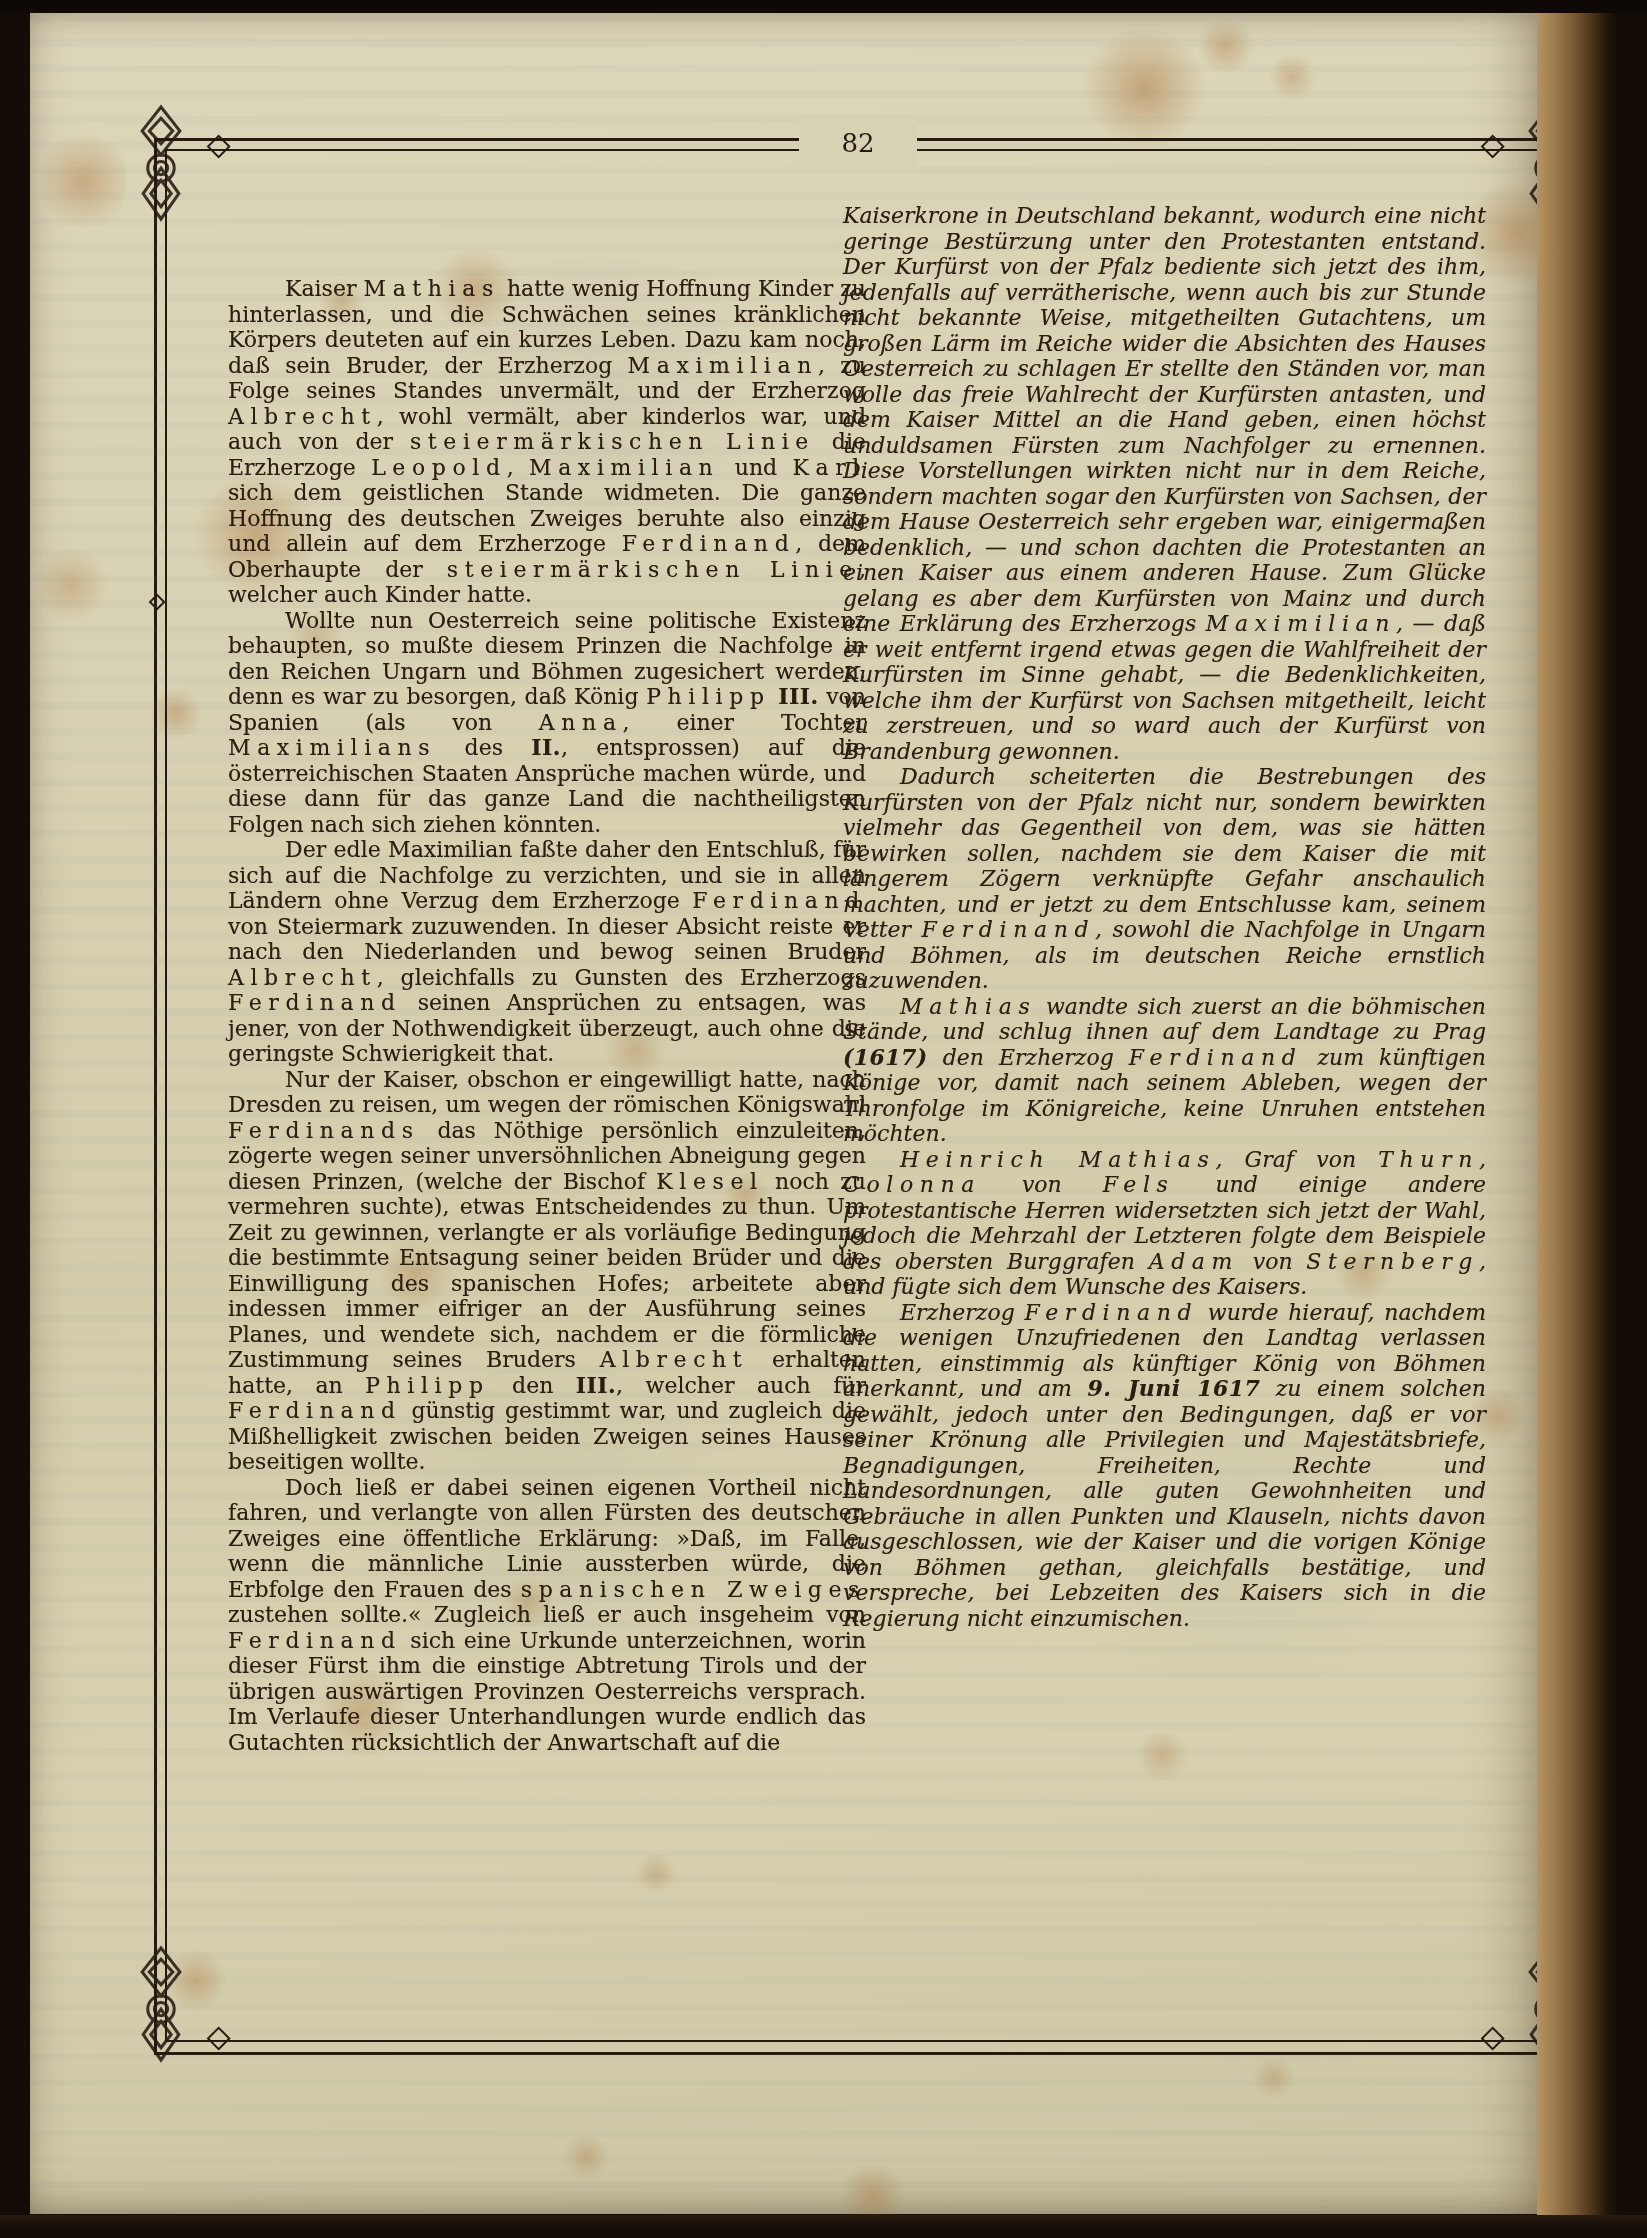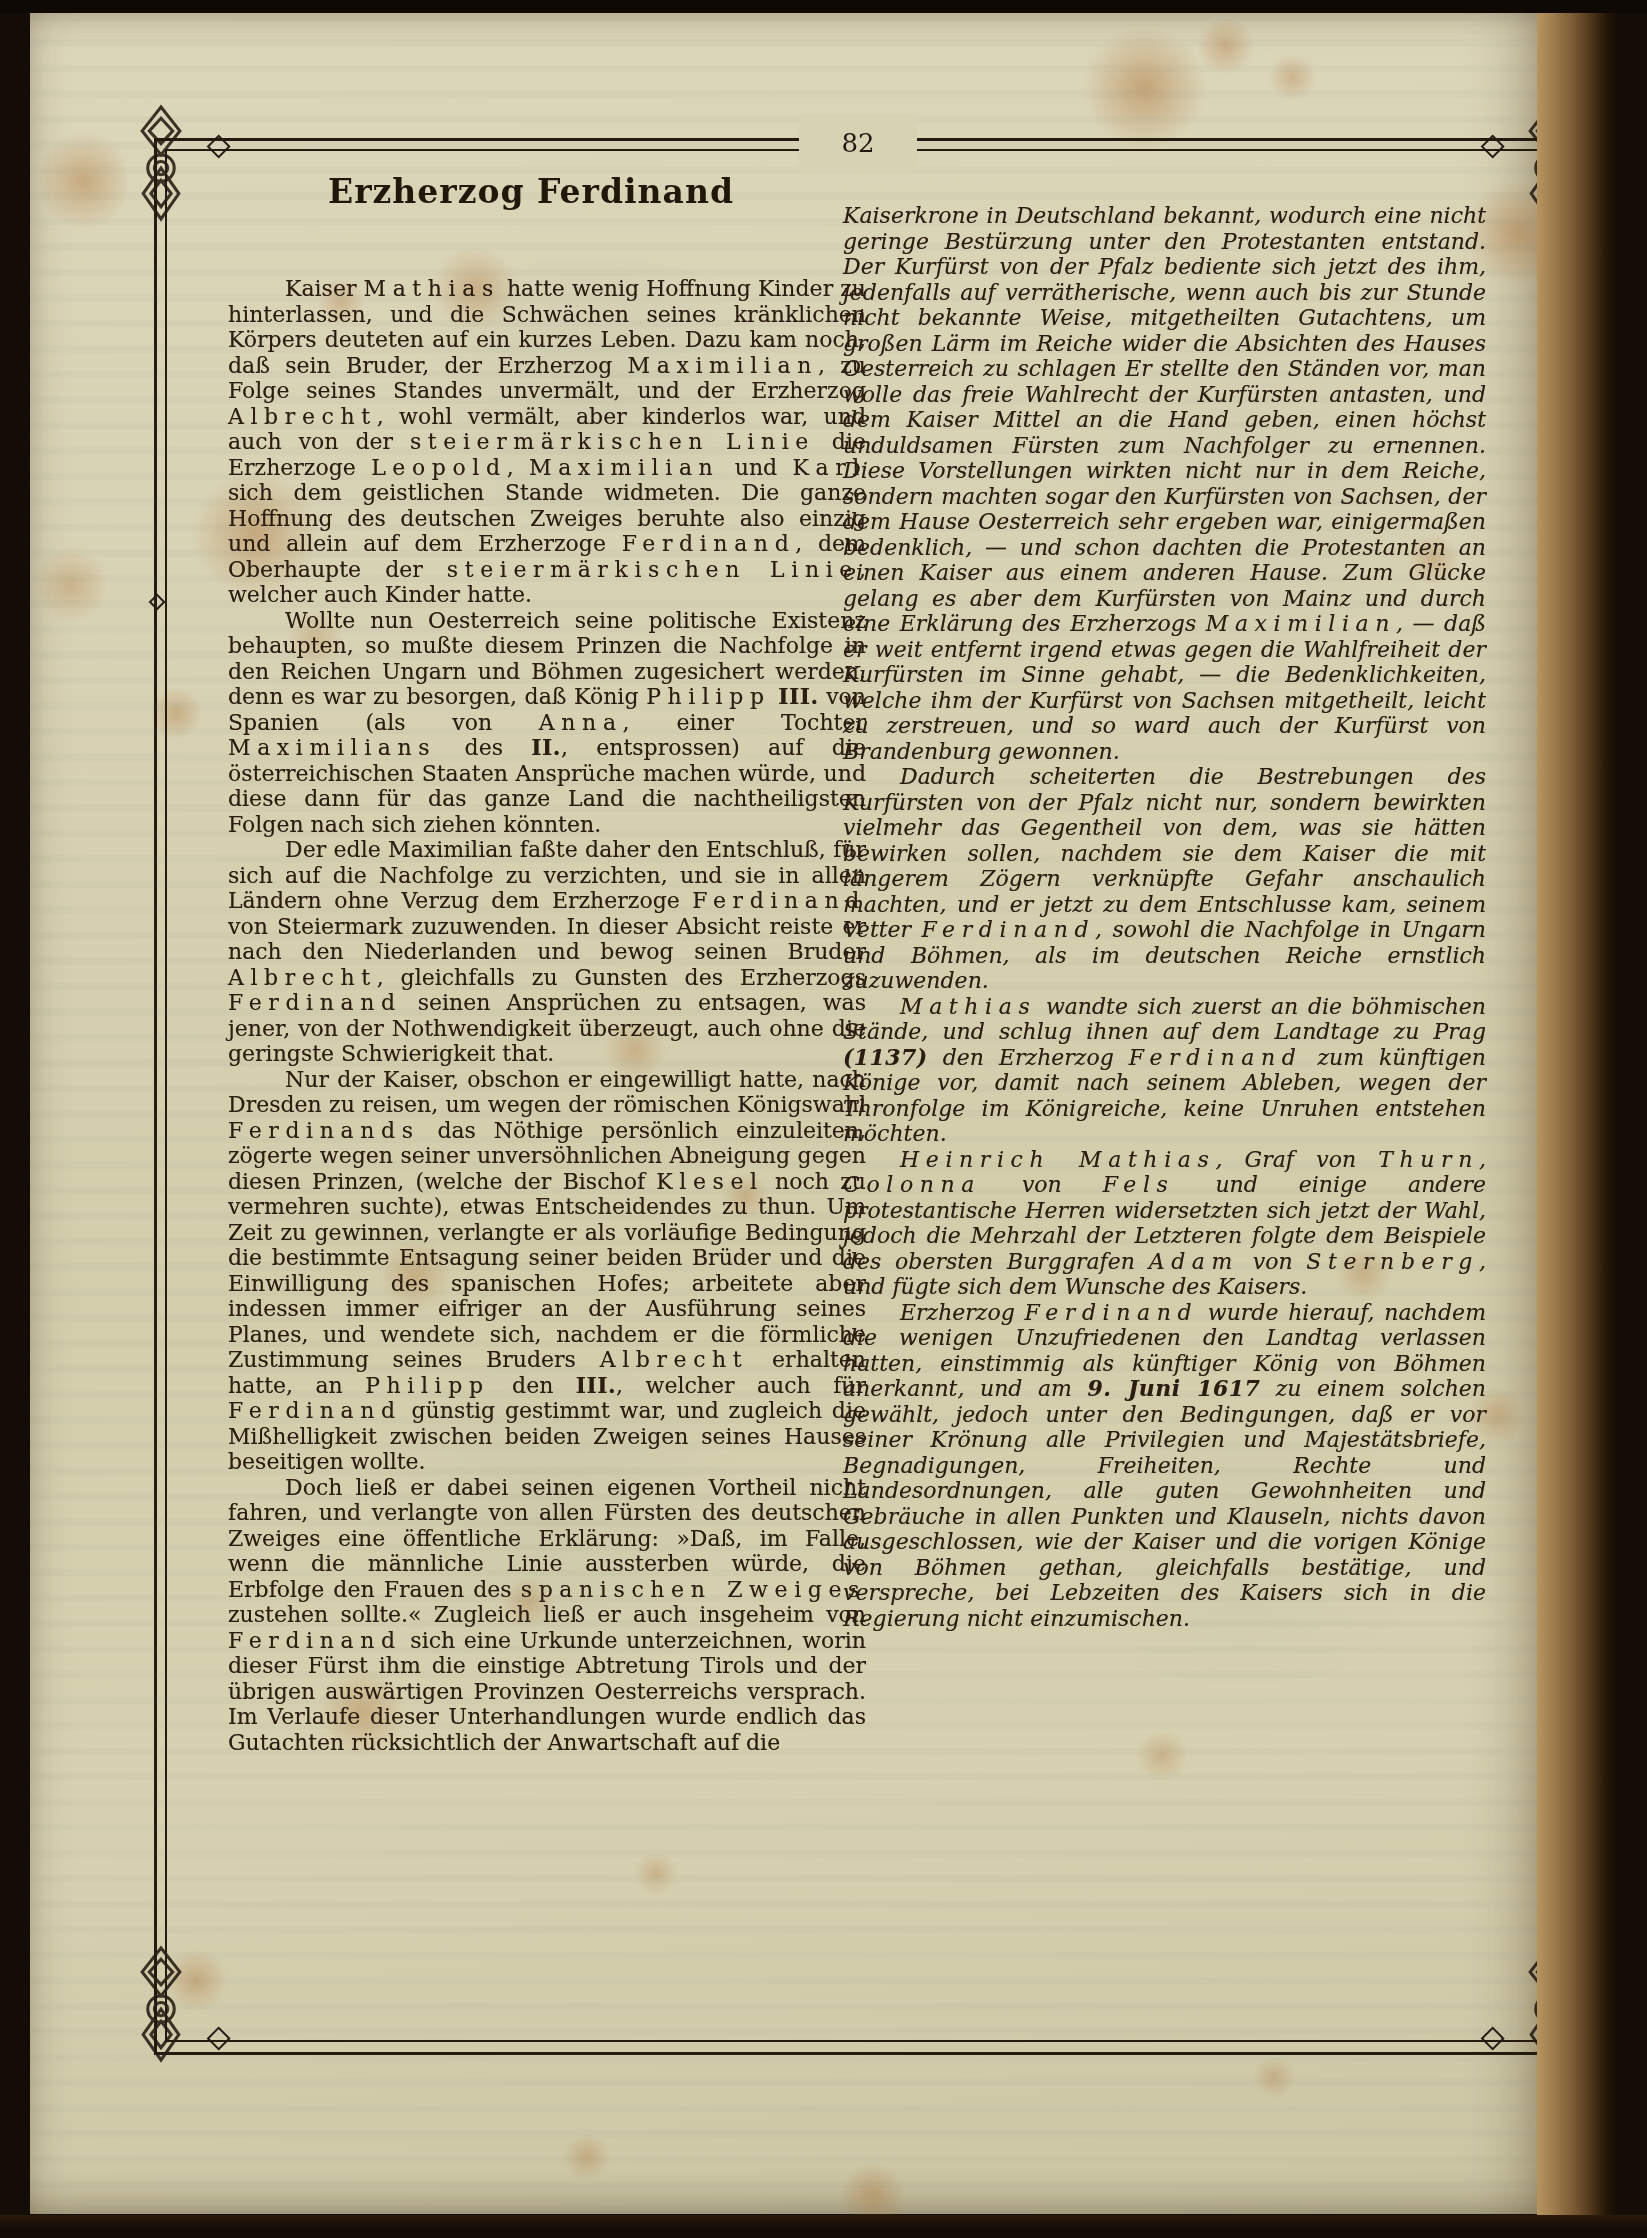--- a/index.html
+++ b/index.html
@@ -112,33 +112,32 @@
 
     <div class="finial" style="left:180px;top:125px;"></div>
     <div class="finial" style="left:1454px;top:125px;"></div>
     <div class="finial" style="left:180px;top:2017px;"></div>
     <div class="finial" style="left:1454px;top:2017px;"></div>
     <div class="mid-diamond" style="left:121px;top:583px;"></div>
     <div class="mid-diamond" style="left:1514px;top:583px;"></div>
 
     <div class="page-number">82</div>
 
-    <h1 class="title">Erzherzog Ferdinand</h1>
 
     <div class="col col-left">
         <p class="">Kaiser <span class="sp">Mathias</span> hatte wenig Hoffnung Kinder zu hinterlassen, und die Schwächen seines kränklichen Körpers deuteten auf ein kurzes Leben. Dazu kam noch, daß sein Bruder, der Erzherzog <span class="sp">Maximilian</span>, zu Folge seines Standes unvermält, und der Erzherzog <span class="sp">Albrecht</span>, wohl vermält, aber kinderlos war, und auch von der <span class="sp">steiermärkischen</span> <span class="sp">Linie</span> die Erzherzoge <span class="sp">Leopold</span>, <span class="sp">Maximilian</span> und <span class="sp">Karl</span> sich dem geistlichen Stande widmeten. Die ganze Hoffnung des deutschen Zweiges beruhte also einzig und allein auf dem Erzherzoge <span class="sp">Ferdinand</span>, dem Oberhaupte der <span class="sp">steiermärkischen</span> <span class="sp">Linie</span>, welcher auch Kinder hatte.</p>
         <p class="">Wollte nun Oesterreich seine politische Existenz behaupten, so mußte diesem Prinzen die Nachfolge in den Reichen Ungarn und Böhmen zugesichert werden, denn es war zu besorgen, daß König <span class="sp">Philipp</span> <span class="b">III.</span> von Spanien (als von <span class="sp">Anna</span>, einer Tochter <span class="sp">Maximilians</span> des <span class="b">II.</span>, entsprossen) auf die österreichischen Staaten Ansprüche machen würde, und diese dann für das ganze Land die nachtheiligsten Folgen nach sich ziehen könnten.</p>
         <p class="">Der edle Maximilian faßte daher den Entschluß, für sich auf die Nachfolge zu verzichten, und sie in allen Ländern ohne Verzug dem Erzherzoge <span class="sp">Ferdinand</span> von Steiermark zuzuwenden. In dieser Absicht reiste er nach den Niederlanden und bewog seinen Bruder <span class="sp">Albrecht</span>, gleichfalls zu Gunsten des Erzherzogs <span class="sp">Ferdinand</span> seinen Ansprüchen zu entsagen, was jener, von der Nothwendigkeit überzeugt, auch ohne die geringste Schwierigkeit that.</p>
         <p class="">Nur der Kaiser, obschon er eingewilligt hatte, nach Dresden zu reisen, um wegen der römischen Königswahl <span class="sp">Ferdinands</span> das Nöthige persönlich einzuleiten, zögerte wegen seiner unversöhnlichen Abneigung gegen diesen Prinzen, (welche der Bischof <span class="sp">Klesel</span> noch zu vermehren suchte), etwas Entscheidendes zu thun. Um Zeit zu gewinnen, verlangte er als vorläufige Bedingung die bestimmte Entsagung seiner beiden Brüder und die Einwilligung des spanischen Hofes; arbeitete aber indessen immer eifriger an der Ausführung seines Planes, und wendete sich, nachdem er die förmliche Zustimmung seines Bruders <span class="sp">Albrecht</span> erhalten hatte, an <span class="sp">Philipp</span> den <span class="b">III.</span>, welcher auch für <span class="sp">Ferdinand</span> günstig gestimmt war, und zugleich die Mißhelligkeit zwischen beiden Zweigen seines Hauses beseitigen wollte.</p>
         <p class="">Doch ließ er dabei seinen eigenen Vortheil nicht fahren, und verlangte von allen Fürsten des deutschen Zweiges eine öffentliche Erklärung: »Daß, im Falle, wenn die männliche Linie aussterben würde, die Erbfolge den Frauen des <span class="sp">spanischen Zweiges</span> zustehen sollte.« Zugleich ließ er auch insgeheim von <span class="sp">Ferdinand</span> sich eine Urkunde unterzeichnen, worin dieser Fürst ihm die einstige Abtretung Tirols und der übrigen auswärtigen Provinzen Oesterreichs versprach. Im Verlaufe dieser Unterhandlungen wurde endlich das Gutachten rücksichtlich der Anwartschaft auf die</p>
       </div>
     <div class="col col-right">
         <p class="noindent">Kaiserkrone in Deutschland bekannt, wodurch eine nicht geringe Bestürzung unter den Protestanten entstand. Der Kurfürst von der Pfalz bediente sich jetzt des ihm, jedenfalls auf verrätherische, wenn auch bis zur Stunde nicht bekannte Weise, mitgetheilten Gutachtens, um großen Lärm im Reiche wider die Absichten des Hauses Oesterreich zu schlagen Er stellte den Ständen vor, man wolle das freie Wahlrecht der Kurfürsten antasten, und dem Kaiser Mittel an die Hand geben, einen höchst unduldsamen Fürsten zum Nachfolger zu ernennen. Diese Vorstellungen wirkten nicht nur in dem Reiche, sondern machten sogar den Kurfürsten von Sachsen, der dem Hause Oesterreich sehr ergeben war, einigermaßen bedenklich, — und schon dachten die Protestanten an einen Kaiser aus einem anderen Hause. Zum Glücke gelang es aber dem Kurfürsten von Mainz und durch eine Erklärung des Erzherzogs <span class="sp">Maximilian</span>, — daß er weit entfernt irgend etwas gegen die Wahlfreiheit der Kurfürsten im Sinne gehabt, — die Bedenklichkeiten, welche ihm der Kurfürst von Sachsen mitgetheilt, leicht zu zerstreuen, und so ward auch der Kurfürst von Brandenburg gewonnen.</p>
         <p class="">Dadurch scheiterten die Bestrebungen des Kurfürsten von der Pfalz nicht nur, sondern bewirkten vielmehr das Gegentheil von dem, was sie hätten bewirken sollen, nachdem sie dem Kaiser die mit längerem Zögern verknüpfte Gefahr anschaulich machten, und er jetzt zu dem Entschlusse kam, seinem Vetter <span class="sp">Ferdinand</span>, sowohl die Nachfolge in Ungarn und Böhmen, als im deutschen Reiche ernstlich zuzuwenden.</p>
-        <p class=""><span class="sp">Mathias</span> wandte sich zuerst an die böhmischen Stände, und schlug ihnen auf dem Landtage zu Prag <span class="b">(1137)</span> den Erzherzog <span class="sp">Ferdinand</span> zum künftigen Könige vor, damit nach seinem Ableben, wegen der Thronfolge im Königreiche, keine Unruhen entstehen möchten.</p>
+        <p class=""><span class="sp">Mathias</span> wandte sich zuerst an die böhmischen Stände, und schlug ihnen auf dem Landtage zu Prag <span class="b">(1617)</span> den Erzherzog <span class="sp">Ferdinand</span> zum künftigen Könige vor, damit nach seinem Ableben, wegen der Thronfolge im Königreiche, keine Unruhen entstehen möchten.</p>
         <p class=""><span class="sp">Heinrich Mathias</span>, Graf von <span class="sp">Thurn</span>, <span class="sp">Colonna</span> von <span class="sp">Fels</span> und einige andere protestantische Herren widersetzten sich jetzt der Wahl, jedoch die Mehrzahl der Letzteren folgte dem Beispiele des obersten Burggrafen <span class="sp">Adam</span> von <span class="sp">Sternberg</span>, und fügte sich dem Wunsche des Kaisers.</p>
         <p class="">Erzherzog <span class="sp">Ferdinand</span> wurde hierauf, nachdem die wenigen Unzufriedenen den Landtag verlassen hatten, einstimmig als künftiger König von Böhmen anerkannt, und am <span class="b">9. Juni 1617</span> zu einem solchen gewählt, jedoch unter den Bedingungen, daß er vor seiner Krönung alle Privilegien und Majestätsbriefe, Begnadigungen, Freiheiten, Rechte und Landesordnungen, alle guten Gewohnheiten und Gebräuche in allen Punkten und Klauseln, nichts davon ausgeschlossen, wie der Kaiser und die vorigen Könige von Böhmen gethan, gleichfalls bestätige, und verspreche, bei Lebzeiten des Kaisers sich in die Regierung nicht einzumischen.</p>
       </div>
   </div>
 
   <div class="page-edges"></div>
   <div class="band-top"></div>
   <div class="band-bottom"></div>
 </div>
 

